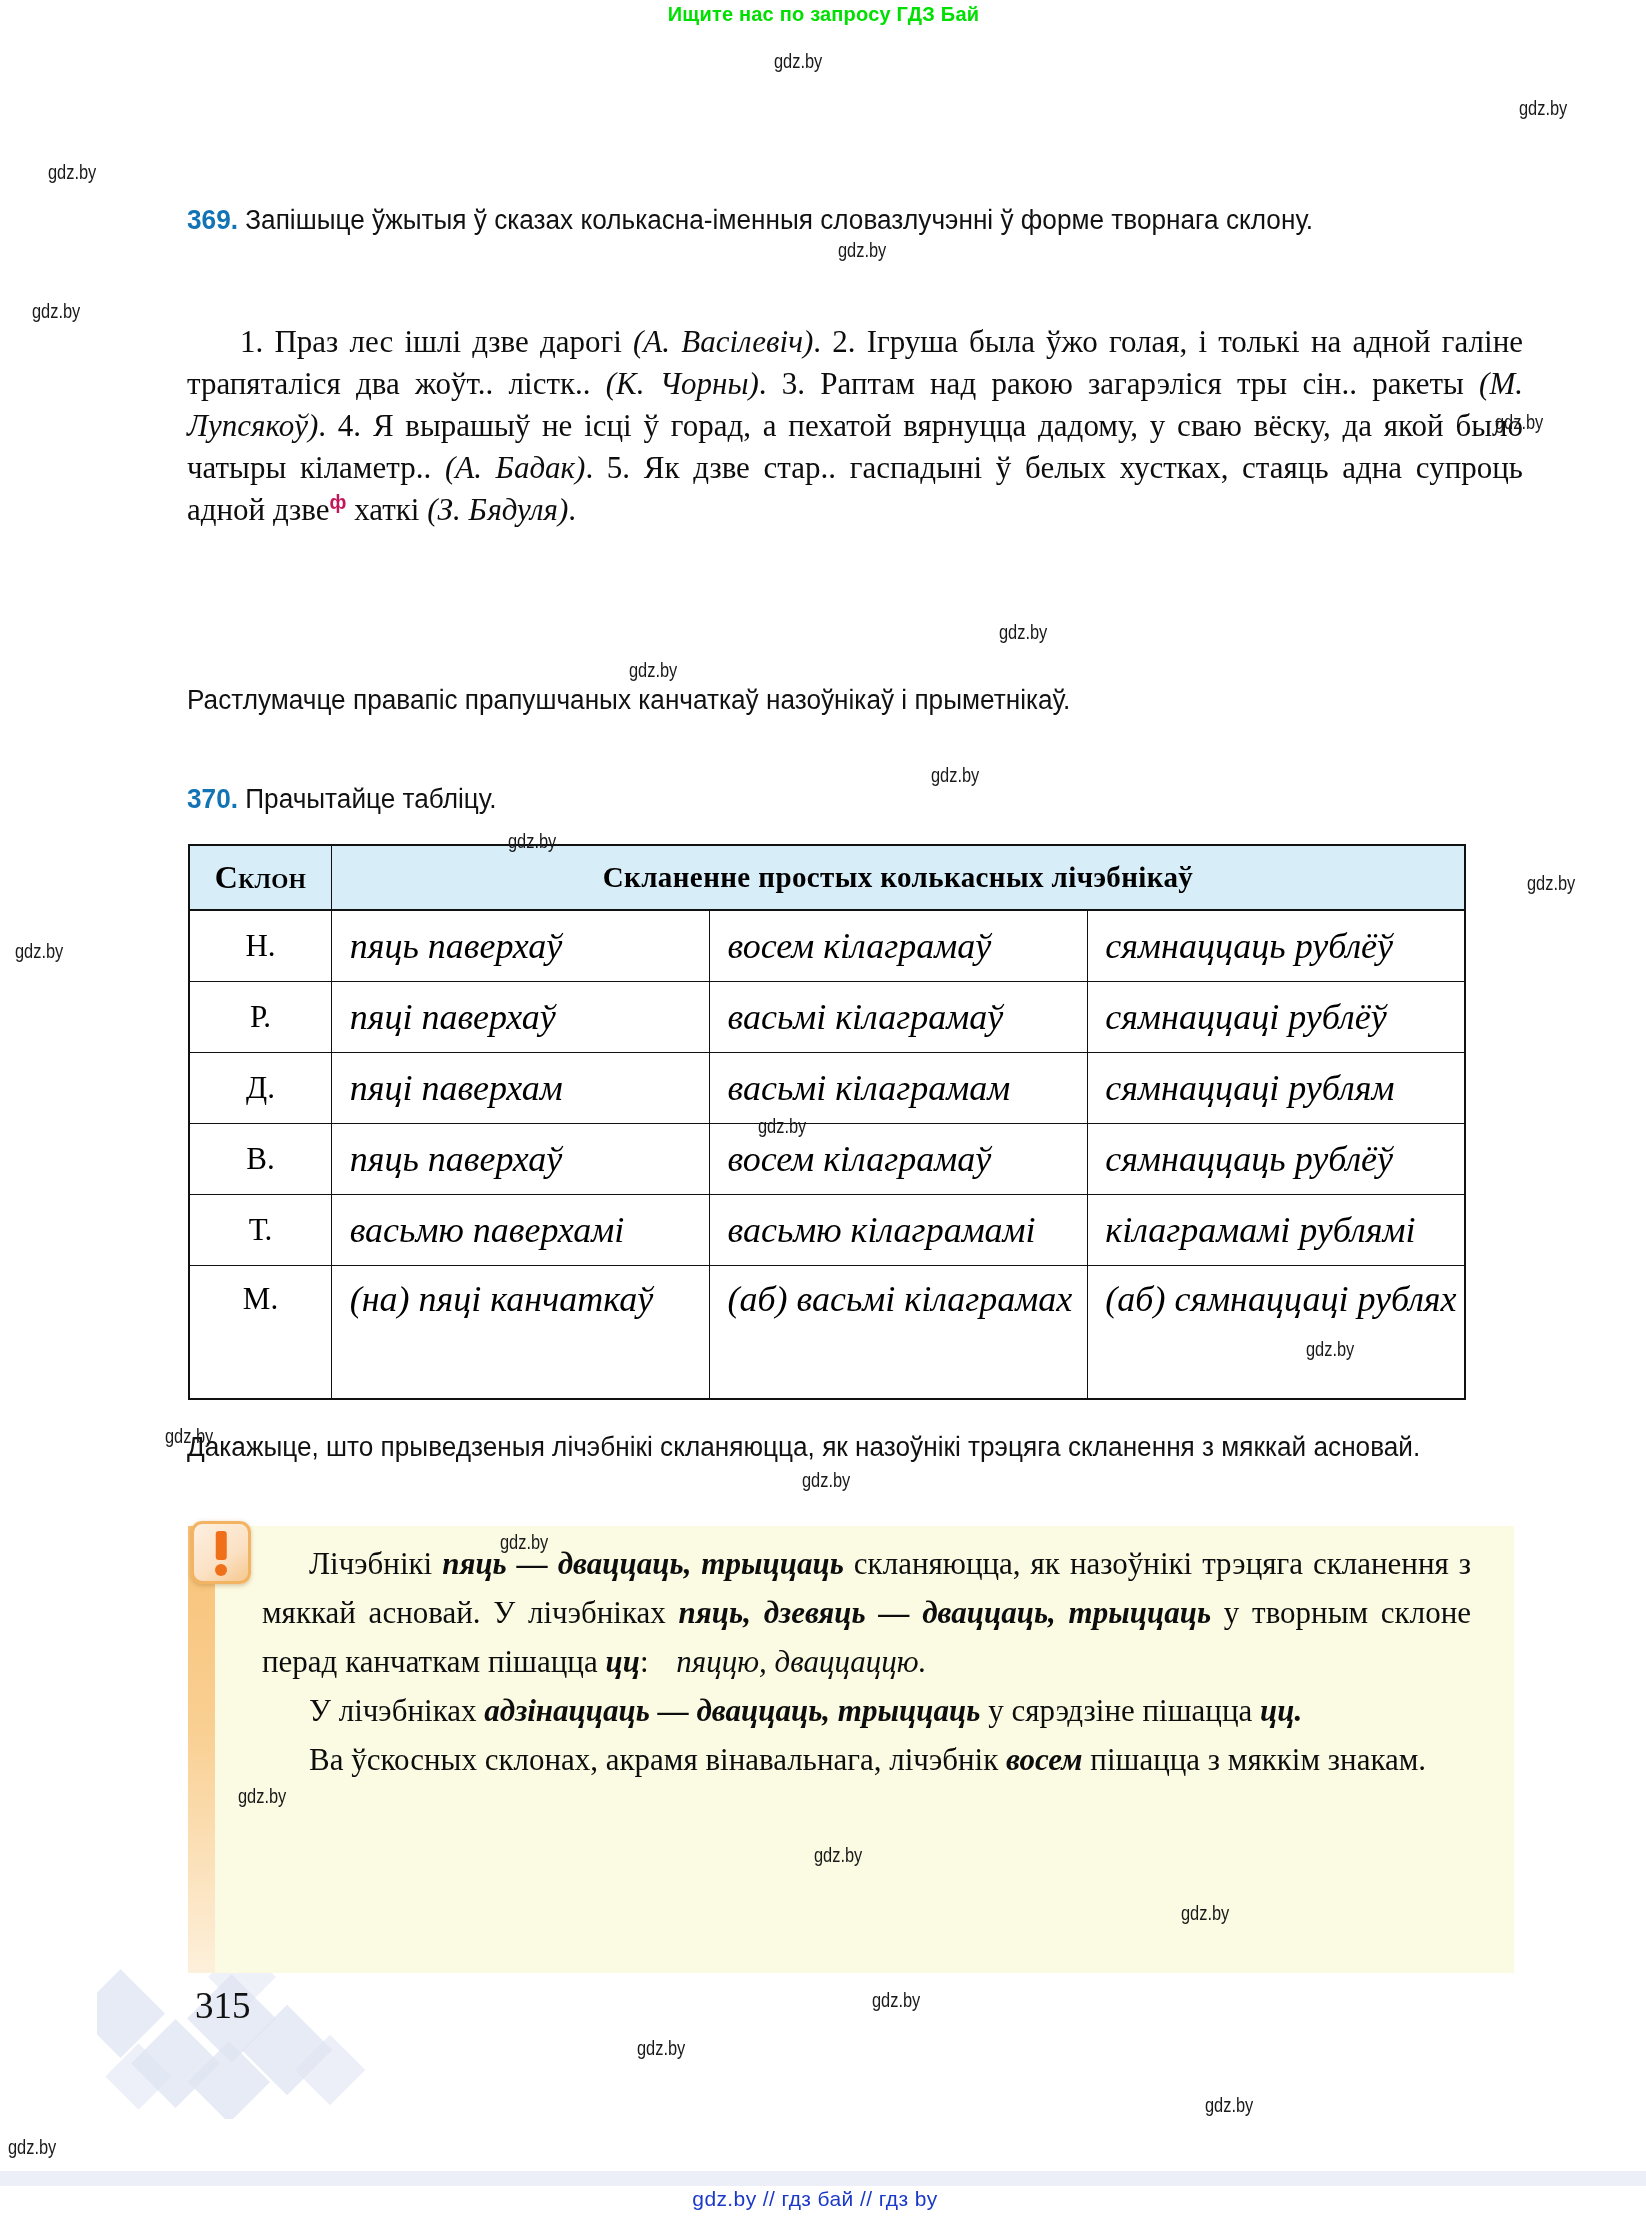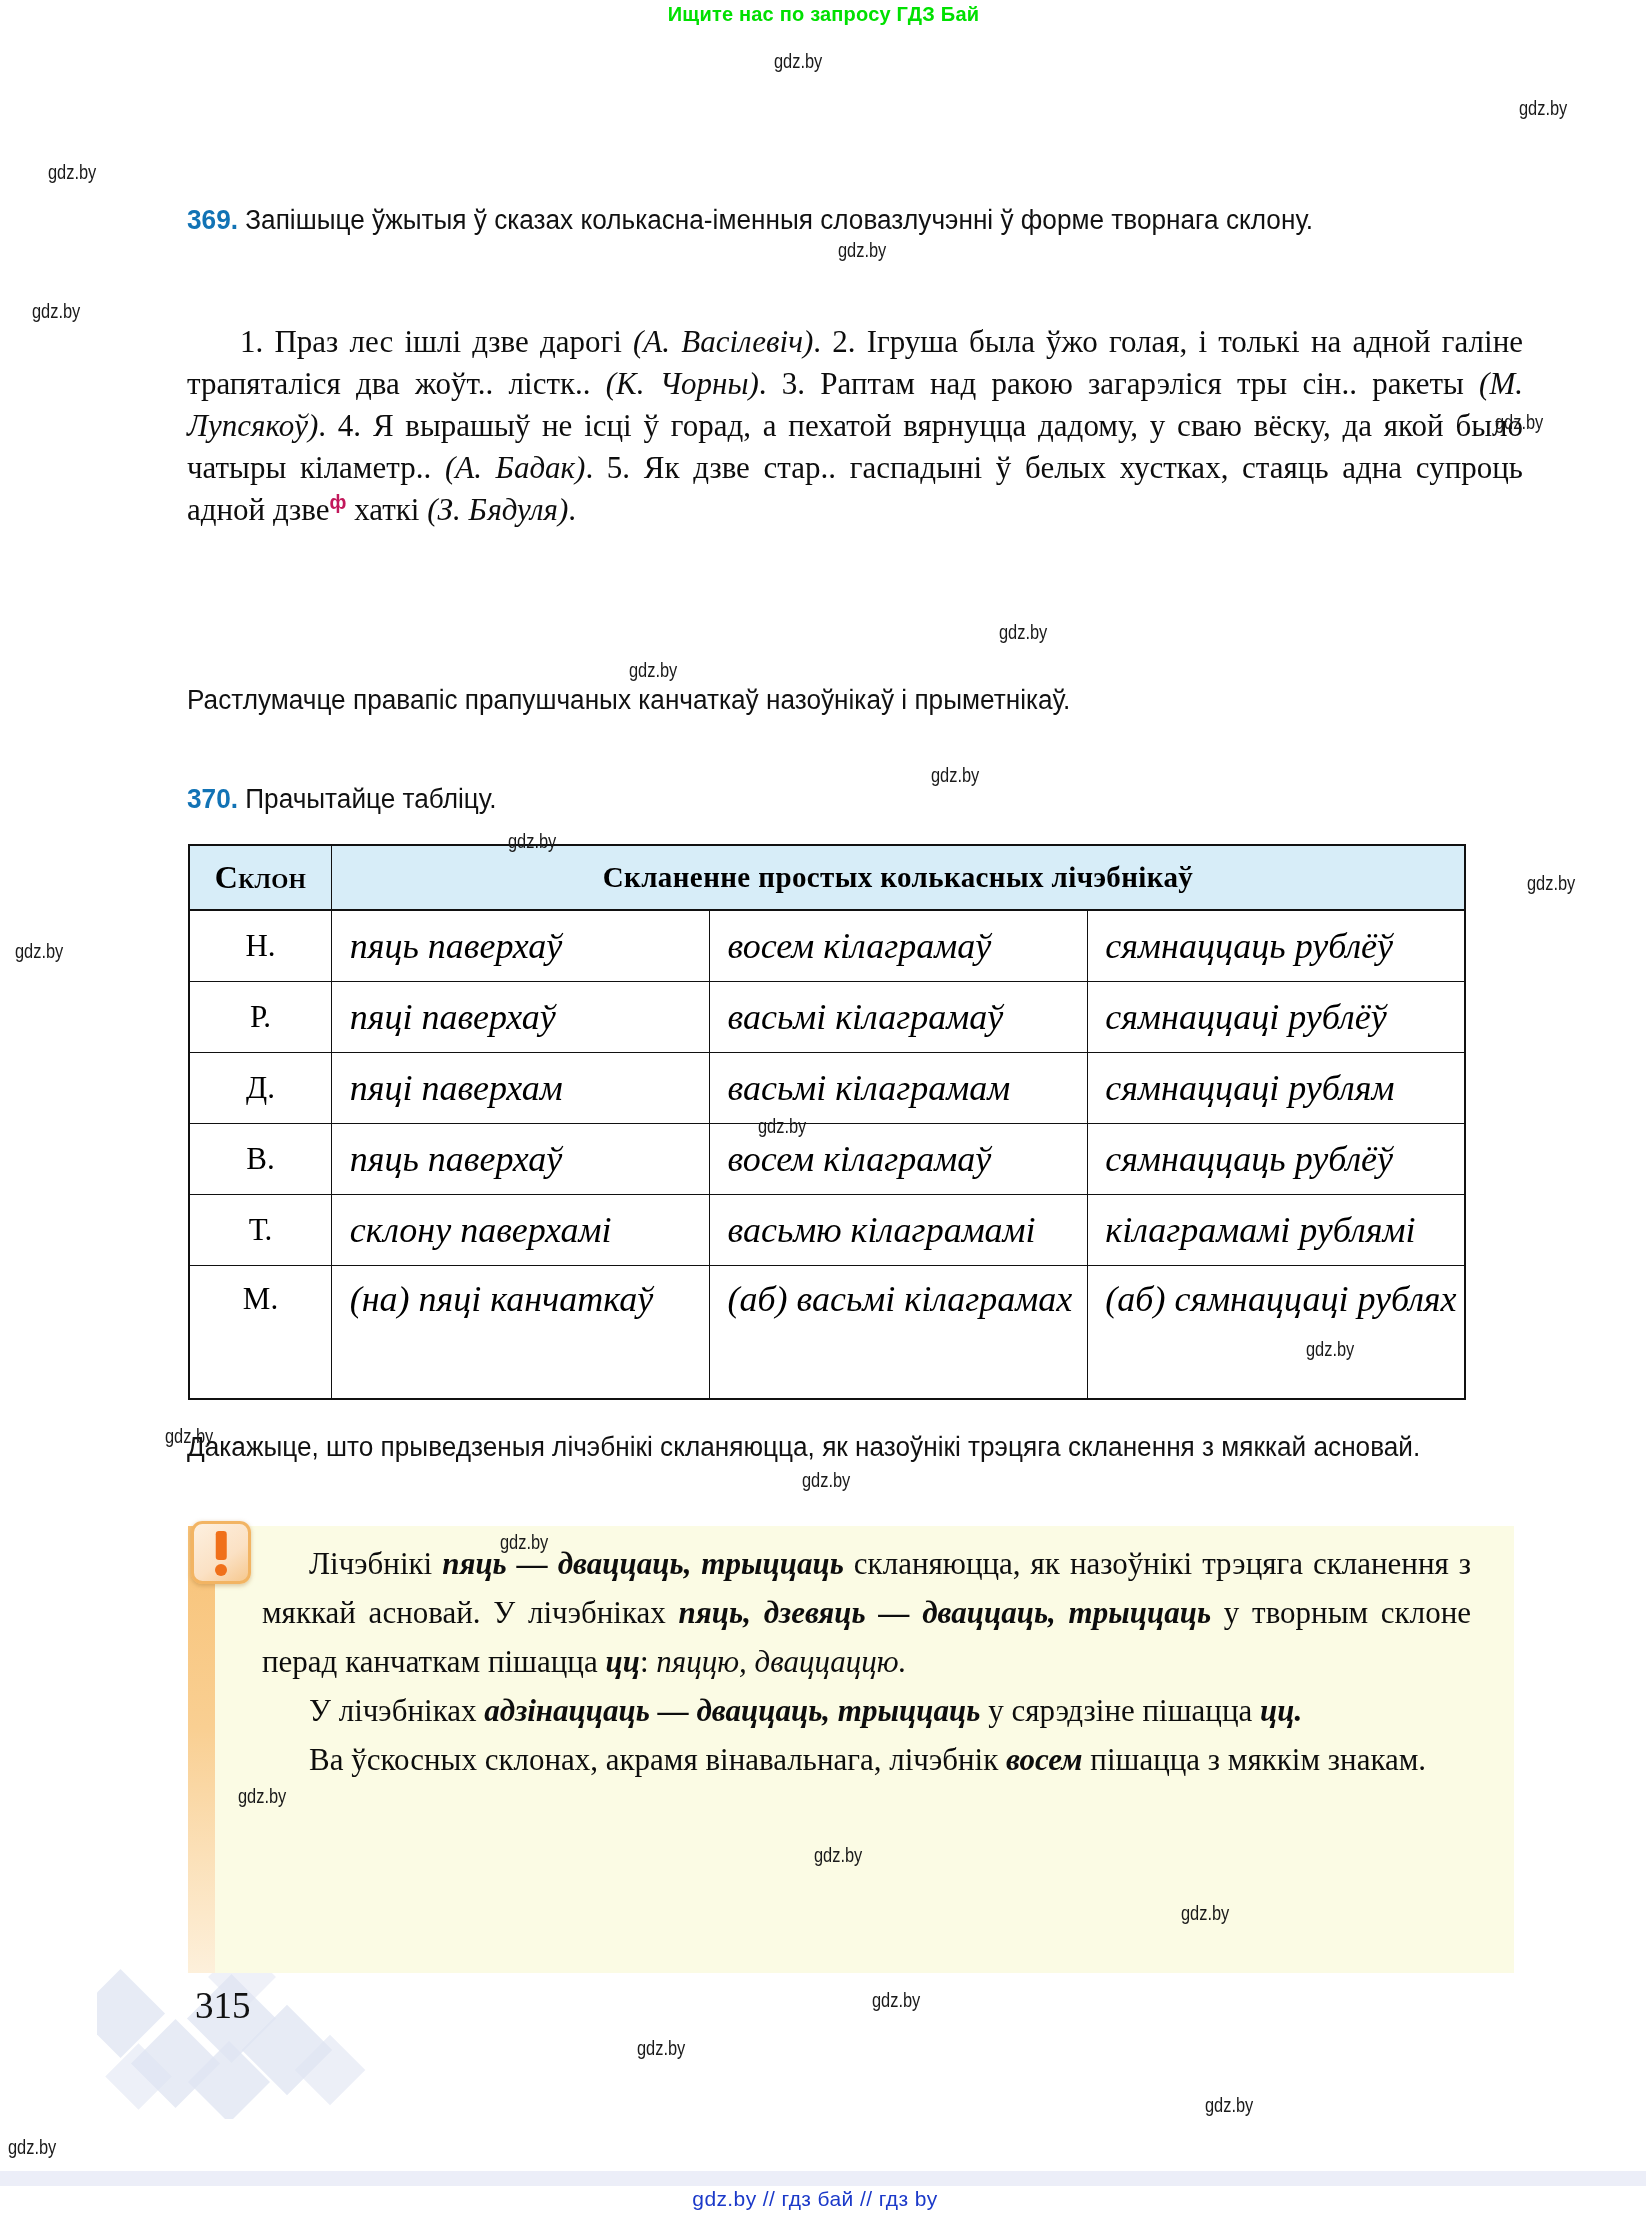--- a/index.html
+++ b/index.html
@@ -154,21 +154,21 @@
   .rule-text{
     position:absolute;left:74px;top:13px;width:1209px;
     font-family:"Liberation Serif","DejaVu Serif",serif;
     font-size:31px;
     line-height:49px;
     color:#0d0d0d;
     text-align:justify;
   }
   .rule-text p{margin:0;text-indent:47px;}
   .rule-text b{font-weight:bold;font-style:italic;}
-  .rule-text i{font-style:italic;}
+  .rule-text i{font-style:italic;margin-left:20px;}
 
   
   .page-num{
     position:absolute;left:195px;top:1984px;
     font-family:"Liberation Serif","DejaVu Serif",serif;
     font-size:37px;color:#111;
   }
 
   
   .footer-band{
@@ -246,21 +246,21 @@
             <td class="val col-c">сямнаццаці рублям</td>
           </tr>
           <tr class="">
             <td class="case-cell col-case">В.</td>
             <td class="val col-a">пяць паверхаў</td>
             <td class="val col-b">восем кілаграмаў</td>
             <td class="val col-c">сямнаццаць рублёў</td>
           </tr>
           <tr class="">
             <td class="case-cell col-case">Т.</td>
-            <td class="val col-a">склону паверхамі</td>
+            <td class="val col-a">васьмю паверхамі</td>
             <td class="val col-b">васьмю кілаграмамі</td>
             <td class="val col-c">кілаграмамі рублямі</td>
           </tr>
           <tr class="two-line">
             <td class="case-cell col-case">М.</td>
             <td class="val col-a">(на) пяці канчаткаў</td>
             <td class="val col-b">(аб) васьмі кілаграмах</td>
             <td class="val col-c">(аб) сямнаццаці рублях</td>
           </tr>
         </tbody>

